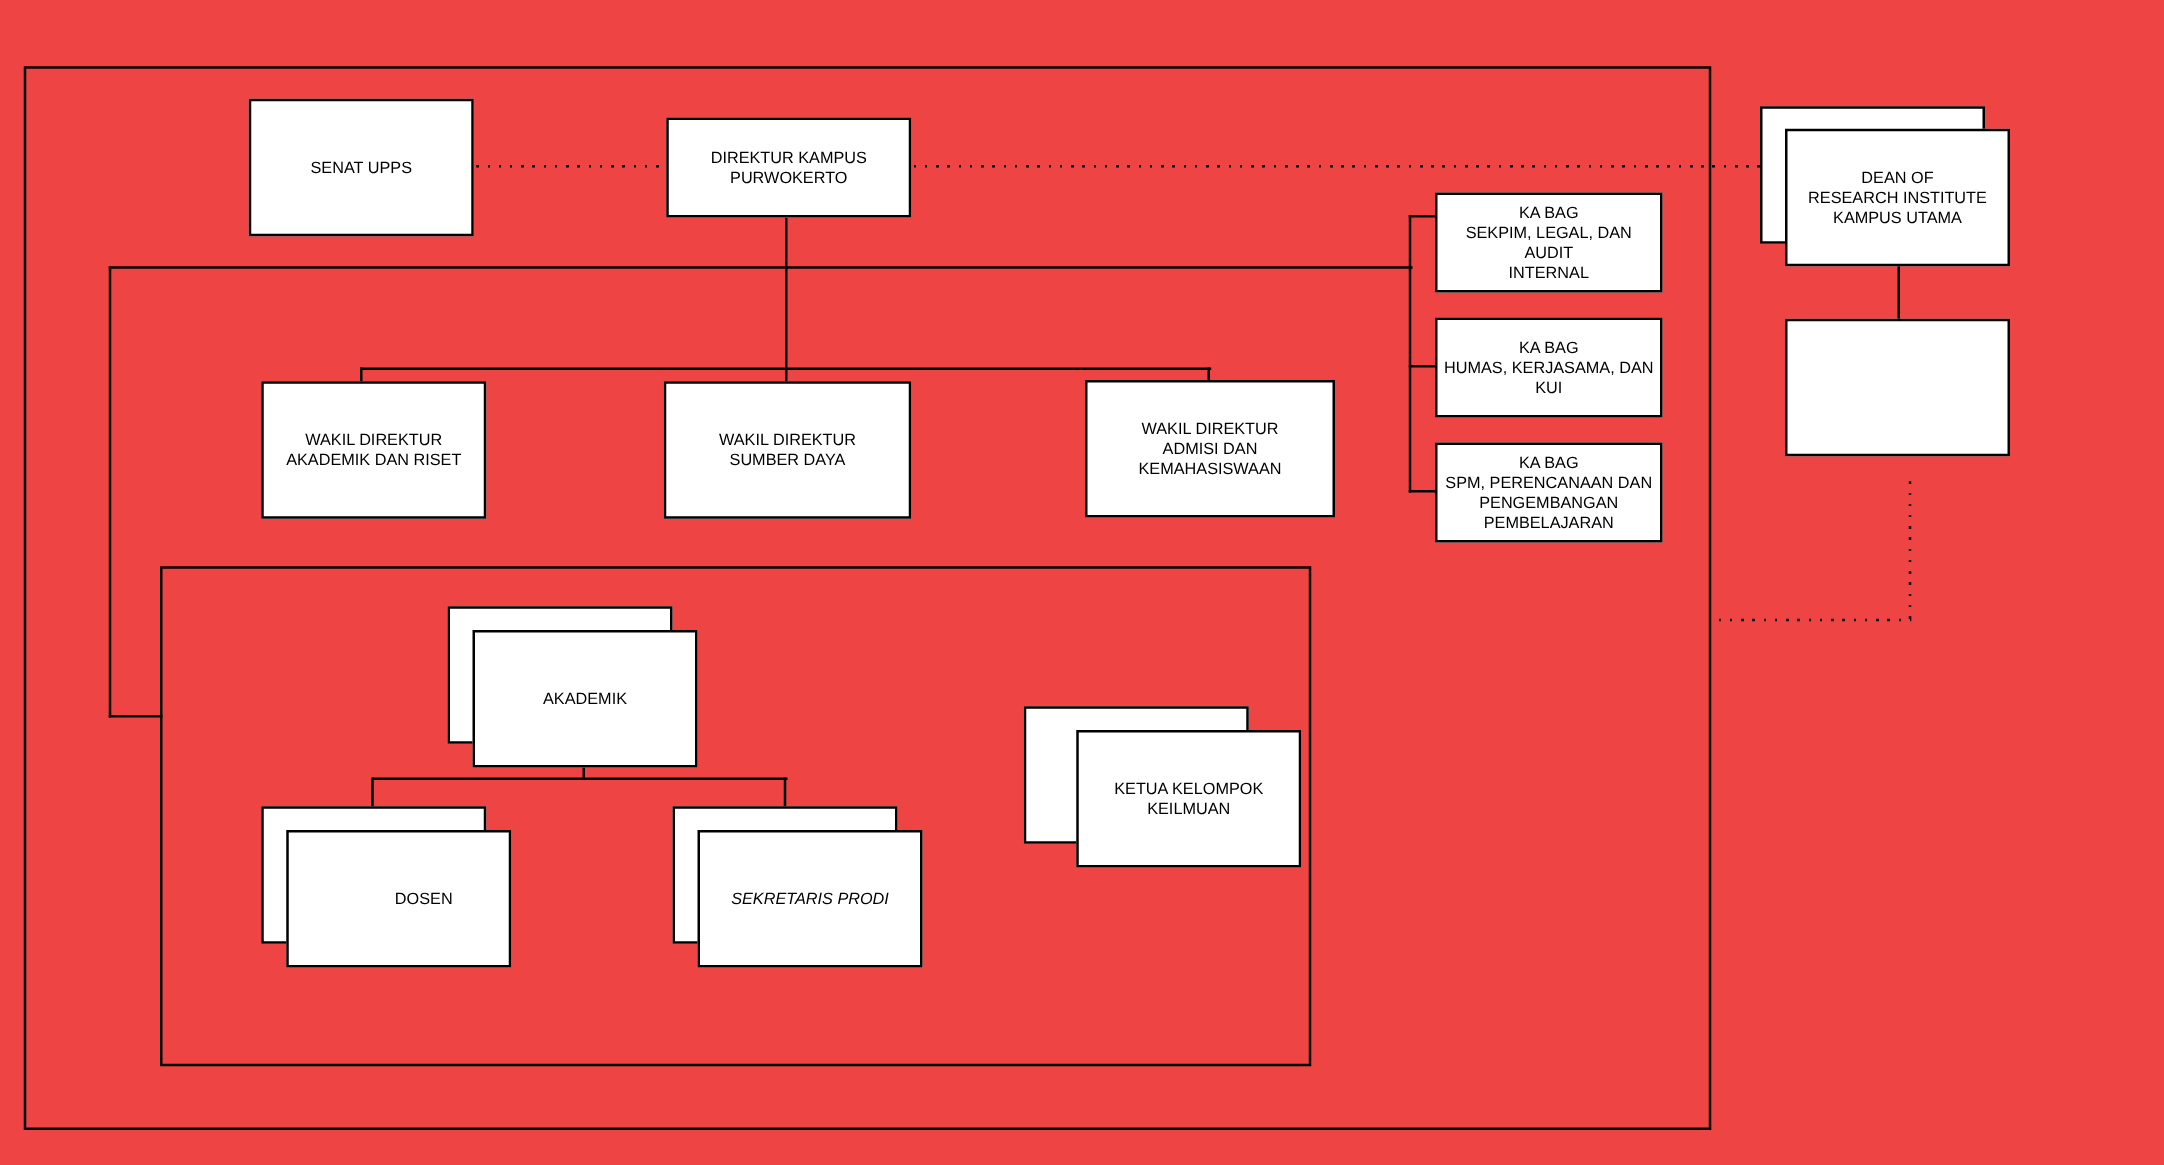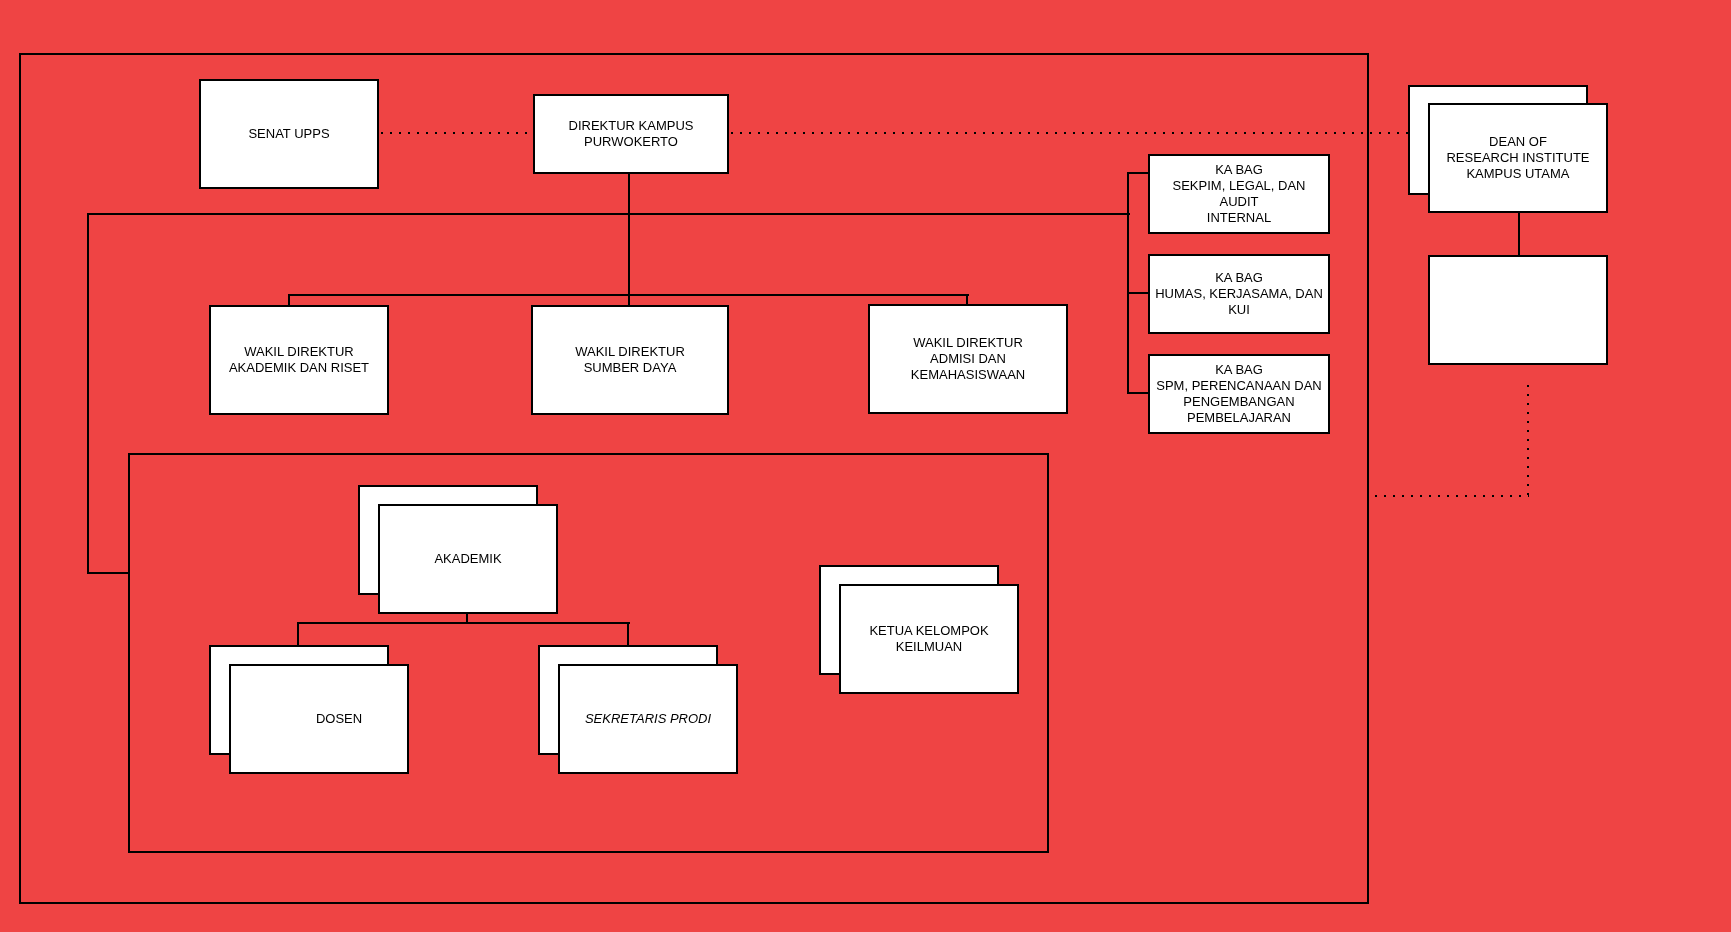--- a/index.html
+++ b/index.html
@@ -72,21 +72,21 @@
   #b-kabag-spm    { left: 1148px; top: 354px; width: 182px; height: 80px;  }
 
   
   #s-kaprodi { left: 358px;  top: 485px; width: 180px; height: 110px; }
   #b-kaprodi { left: 378px;  top: 504px; width: 180px; height: 110px; }
   #s-dosen   { left: 209px;  top: 645px; width: 180px; height: 110px; }
   #b-dosen   { left: 229px;  top: 664px; width: 180px; height: 110px; padding-left: 40px; }
   #s-sekpro  { left: 538px;  top: 645px; width: 180px; height: 110px; }
   #b-sekpro  { left: 558px;  top: 664px; width: 180px; height: 110px; font-style: italic; }
   #s-ketua   { left: 819px;  top: 565px; width: 180px; height: 110px; }
-  #b-ketua   { left: 839px;  top: 584px; width: 180px; height: 110px; }
+  #b-ketua   { left: 861px;  top: 584px; width: 180px; height: 110px; }
   #s-dean    { left: 1408px; top: 85px;  width: 180px; height: 110px; }
   #b-dean    { left: 1428px; top: 103px; width: 180px; height: 110px; }
   #s-coe     { left: 1428px; top: 255px; width: 180px; height: 110px; }
   #b-coe     { left: 1443px; top: 273px; width: 180px; height: 110px; }
 </style>
 </head>
 <body>
 
 <div id="canvas">
 

